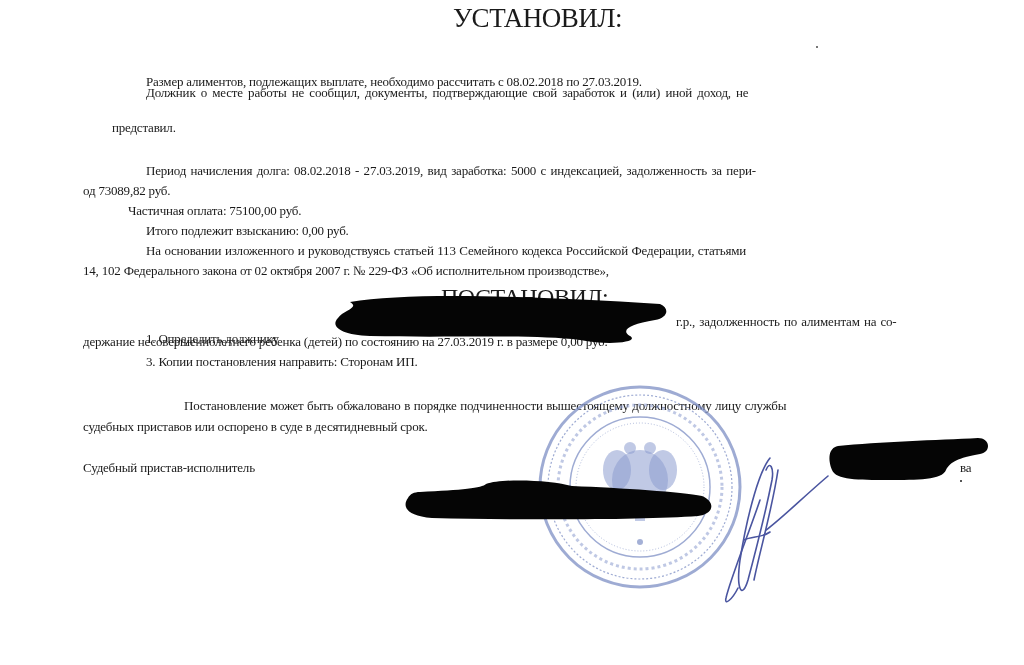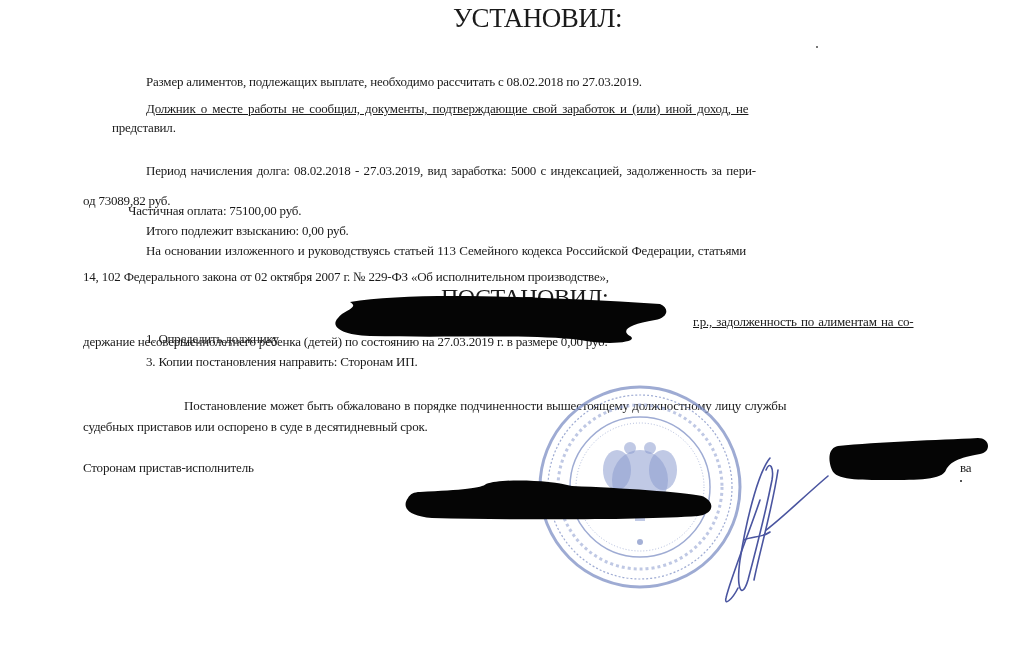--- a/index.html
+++ b/index.html
@@ -8,41 +8,41 @@
   .t{position:absolute;white-space:nowrap;font-size:13px;line-height:18px;letter-spacing:-0.2px;}
   .heading{position:absolute;font-size:27px;line-height:30px;letter-spacing:-0.5px;font-family:Liberation Serif, serif;}
   svg{position:absolute;}
 </style>
 </head>
 <body>
 
 <div class="heading" style="left:453px;top:3px;">УСТАНОВИЛ:</div>
 
 <div class="t" style="left:146px;top:73px;">Размер алиментов, подлежащих выплате, необходимо рассчитать с 08.02.2018 по 27.03.2019.</div>
-<div class="t" style="left:146px;top:100px;word-spacing:2.2px;text-decoration:underline;">Должник о месте работы не сообщил, документы, подтверждающие свой заработок и (или) иной доход, не</div>
+<div class="t" style="left:146px;top:84px;word-spacing:2.2px;">Должник о месте работы не сообщил, документы, подтверждающие свой заработок и (или) иной доход, не</div>
 <div class="t" style="left:83px;top:119px;margin-left:29px;">представил.</div>
 
 <div class="t" style="left:146px;top:162px;word-spacing:1.4px;">Период начисления долга: 08.02.2018 - 27.03.2019, вид заработка: 5000 с индексацией, задолженность за пери-</div>
-<div class="t" style="left:83px;top:182px;margin-top:10px;">од 73089,82 руб.</div>
+<div class="t" style="left:83px;top:182px;">од 73089,82 руб.</div>
 <div class="t" style="left:128px;top:202px;">Частичная оплата: 75100,00 руб.</div>
 <div class="t" style="left:146px;top:222px;">Итого подлежит взысканию: 0,00 руб.</div>
 <div class="t" style="left:146px;top:242px;word-spacing:0.6px;">На основании изложенного и руководствуясь статьей 113 Семейного кодекса Российской Федерации, статьями</div>
-<div class="t" style="left:83px;top:262px;margin-top:6px;">14, 102 Федерального закона от 02 октября 2007 г. № 229-ФЗ «Об исполнительном производстве»,</div>
+<div class="t" style="left:83px;top:262px;">14, 102 Федерального закона от 02 октября 2007 г. № 229-ФЗ «Об исполнительном производстве»,</div>
 
 <div class="heading" style="left:441px;top:282px;font-size:24px;">ПОСТАНОВИЛ:</div>
 
 <div class="t" style="left:146px;top:330px;">1. Определить должнику</div>
-<div class="t" style="left:693px;top:313px;word-spacing:1.2px;text-decoration:underline;">г.р., задолженность по алиментам  на со-</div>
+<div class="t" style="left:676px;top:313px;word-spacing:1.2px;">г.р., задолженность по алиментам  на со-</div>
 <div class="t" style="left:83px;top:333px;">держание несовершеннолетнего ребенка (детей) по состоянию на 27.03.2019 г. в размере 0,00 руб.</div>
 <div class="t" style="left:146px;top:353px;">3. Копии постановления направить: Сторонам ИП.</div>
 
 <div class="t" style="left:140px;top:397px;word-spacing:0.5px;margin-left:44px;">Постановление может быть обжаловано в порядке подчиненности вышестоящему должностному лицу службы</div>
 <div class="t" style="left:83px;top:418px;text-align:right;">судебных приставов или оспорено в суде в десятидневный срок.</div>
 
-<div class="t" style="left:83px;top:459px;">Сторонам пристав-исполнитель</div>
+<div class="t" style="left:83px;top:459px;">Судебный пристав-исполнитель</div>
 <div class="t" style="left:960px;top:459px;">ва</div>
 
 <svg style="left:535px;top:382px;" width="210" height="210" viewBox="0 0 210 210">
   <g fill="none" stroke="#7d8fc4" stroke-opacity="0.75">
     <circle cx="105" cy="105" r="100" stroke-width="3"></circle>
     <circle cx="105" cy="105" r="92" stroke-width="1.2" stroke-dasharray="2 2"></circle>
     <circle cx="105" cy="105" r="70" stroke-width="1.5"></circle>
     <circle cx="105" cy="105" r="64" stroke-width="0.8" stroke-dasharray="1 2"></circle>
   </g>
   <g stroke="#8a9bcd" stroke-opacity="0.55" stroke-width="3" stroke-dasharray="3 3" fill="none">

